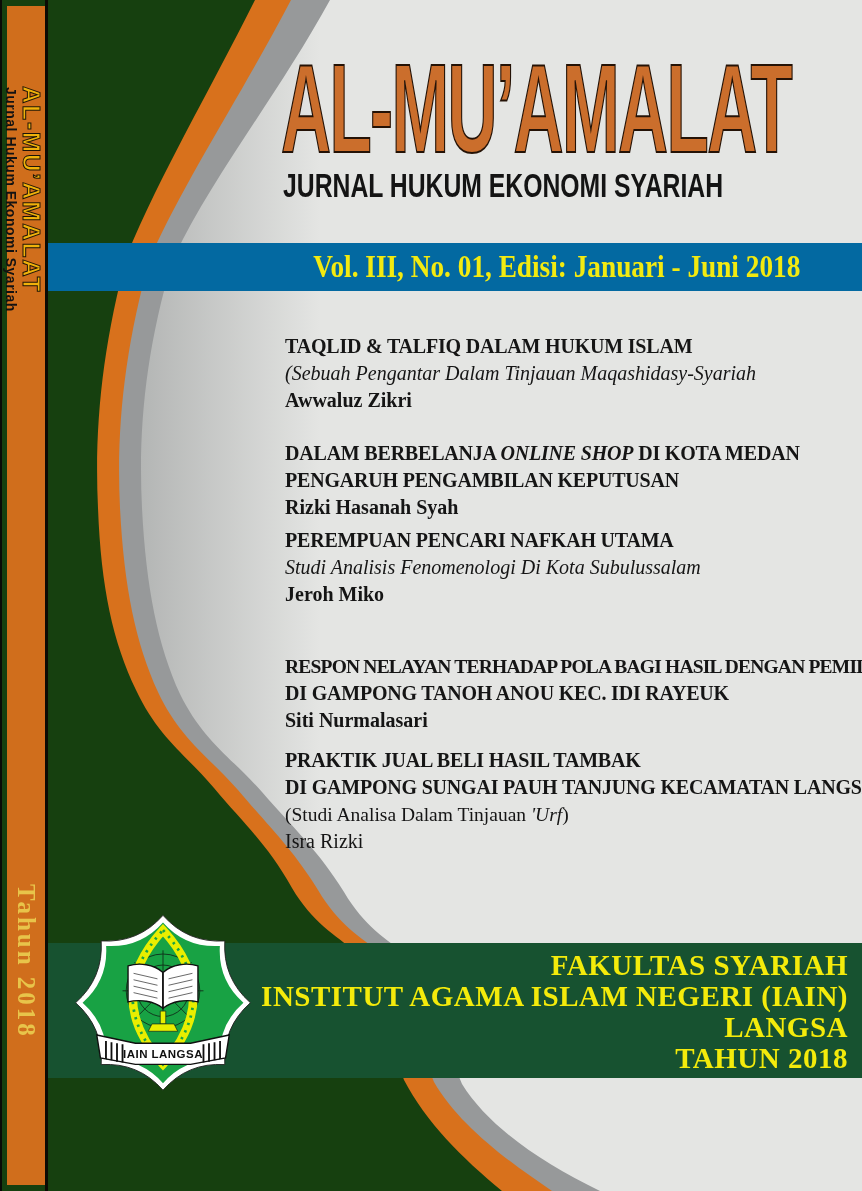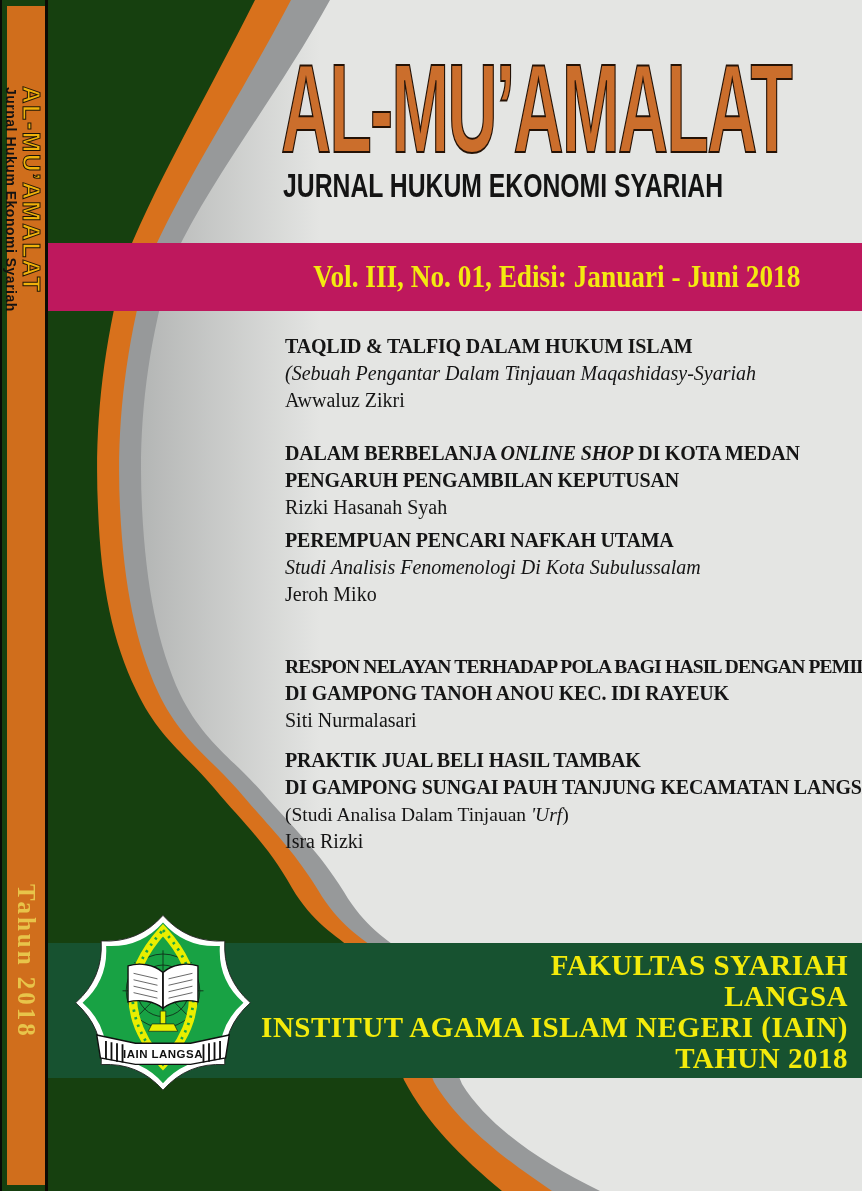--- a/index.html
+++ b/index.html
@@ -44,36 +44,36 @@
   }
   .main-subtitle{
     position:absolute;left:283px;top:167px;z-index:3;
     font-family:"Liberation Sans",sans-serif;font-weight:bold;font-size:33px;
     letter-spacing:0px;white-space:nowrap;color:#141414;
     transform:scaleX(0.75);transform-origin:left top;
   }
 
   
   .edition-banner{
-    position:absolute;left:47px;top:243px;width:815px;height:68px;z-index:2;
-    background:#be185d;display:flex;align-items:center;justify-content:center;
+    position:absolute;left:47px;top:243px;width:815px;height:48px;z-index:2;
+    background:#0369a1;display:flex;align-items:center;justify-content:center;
     padding-left:215px;padding-right:10px;
   }
   .edition-banner span{
     font-family:"Liberation Serif",serif;font-weight:bold;font-size:31px;
     color:#f3ea10;white-space:nowrap;transform:scaleX(0.88);
   }
 
   
   .article{position:absolute;left:285px;z-index:3;color:#151515;}
   .article .t {font-weight:bold;font-size:20px;line-height:27px;letter-spacing:-0.2px;white-space:nowrap;}
   .article .t.long {font-size:19.5px;letter-spacing:-0.8px;}
   .article .ti{font-weight:normal;font-style:italic;font-size:20px;line-height:27px;white-space:nowrap;}
   .article .note{font-weight:normal;font-size:19.5px;line-height:27px;white-space:nowrap;}
-  .article .auth{font-weight:normal;font-size:20px;line-height:27px;white-space:nowrap;}
+  .article .auth{font-weight:bold;font-size:20px;line-height:27px;white-space:nowrap;}
   .article .auth.reg{font-weight:normal;}
 
   
   .footer-band{
     position:absolute;left:47px;top:943px;width:815px;height:135px;z-index:2;
     background:#175230;text-align:right;padding:7px 14px 7px 0;
   }
   .footer-band div{
     font-family:"Liberation Serif",serif;font-weight:bold;font-size:29px;
     line-height:31px;color:#f4eb0b;letter-spacing:0.5px;white-space:nowrap;
@@ -171,22 +171,22 @@
 
   <div class="article" style="top:747px">
     <div class="t">PRAKTIK JUAL BELI HASIL TAMBAK</div>
     <div class="t">DI GAMPONG SUNGAI PAUH TANJUNG KECAMATAN LANGSA BARAT</div>
     <div class="note"><span>(Studi Analisa Dalam Tinjauan </span><span style="font-style:italic">'Urf</span><span>)</span></div>
     <div class="auth reg">Isra Rizki</div>
   </div>
 
   <div class="footer-band">
     <div>FAKULTAS SYARIAH</div>
+    <div>INSTITUT AGAMA ISLAM NEGERI (IAIN)</div>
     <div>LANGSA</div>
-    <div>INSTITUT AGAMA ISLAM NEGERI (IAIN)</div>
     <div>TAHUN 2018</div>
   </div>
 
   <svg class="logo" width="194" height="184" viewBox="0 0 200 200">
 
     <path d="M 100,8 Q 126.8,38.3 167.2,35.8 Q 164.7,76.2 195,103 Q 164.7,129.8 167.2,170.2 Q 126.8,167.7 100,198 Q 73.2,167.7 32.8,170.2 Q 35.3,129.8 5,103 Q 35.3,76.2 32.8,35.8 Q 73.2,38.3 100,8 Z" fill="#ffffff" stroke="#222" stroke-width="1"></path>
 
     <path d="M 100,8 Q 126.8,38.3 167.2,35.8 Q 164.7,76.2 195,103 Q 164.7,129.8 167.2,170.2 Q 126.8,167.7 100,198 Q 73.2,167.7 32.8,170.2 Q 35.3,129.8 5,103 Q 35.3,76.2 32.8,35.8 Q 73.2,38.3 100,8 Z" transform="translate(8,8.3) scale(0.92)" fill="#18a244"></path>
 
     <g stroke="#10301a" stroke-width="1" fill="none">

